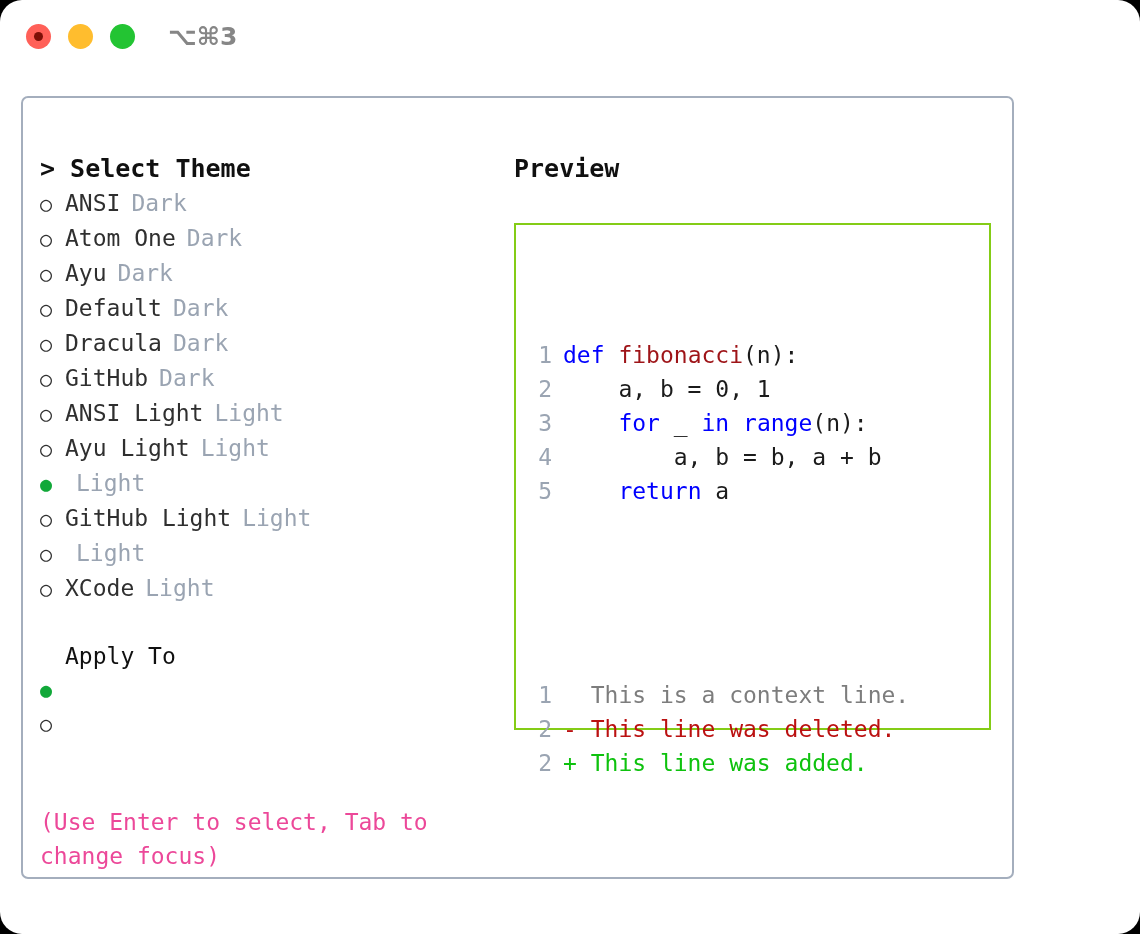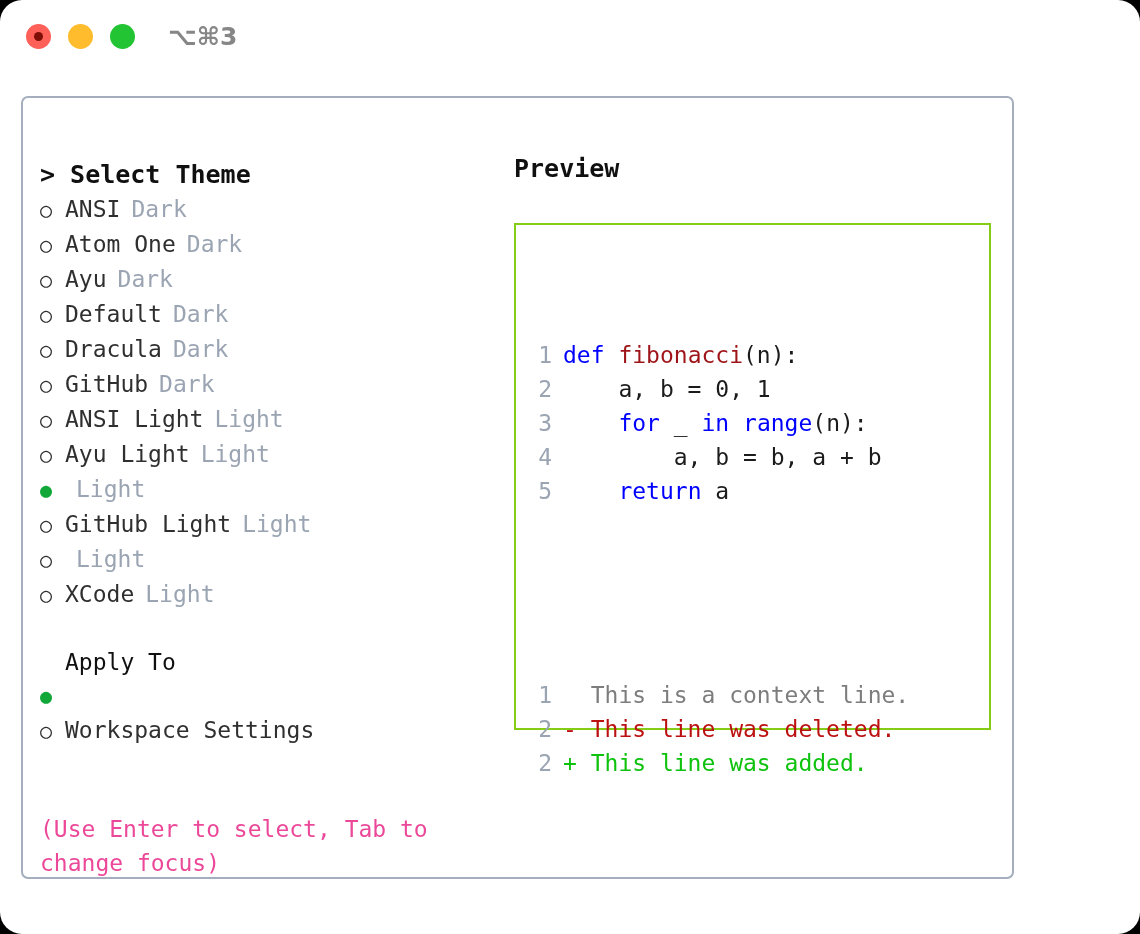--- a/index.html
+++ b/index.html
@@ -87,21 +87,21 @@
     position: absolute;
     left: 0; top: 0;
     width: 100%;
     height: 100%;
   }
 
   
   .left-pane {
     position: absolute;
     left: 17px;
-    top: 60px;
+    top: 54px;
     width: 450px;
   }
 
   .pane-title {
     font-size: 25px;
     font-weight: bold;
     color: #101010;
     line-height: 34px;
     white-space: pre;
   }
@@ -234,21 +234,21 @@
 
         <div class="spacer-lg"></div>
 
         <div class="section-head">
           <span class="opt-marker">○</span>
           <span>Apply To</span>
         </div>
 
         <div class="opt-list" id="apply-list">
             <div class="opt-row selected"><span class="opt-marker">●</span></div>
-            <div class="opt-row"><span class="opt-marker">○</span><span class="opt-label">Workspace Settings</span></div>
+            <div class="opt-row"><span class="opt-marker">○</span></div>
           </div>
 
         <div class="spacer-sm"></div>
 
         <div class="hint">(Use Enter to select, Tab to change focus)</div>
       </div>
 
       <div class="right-pane">
         <div class="pane-title">Preview</div>
 

